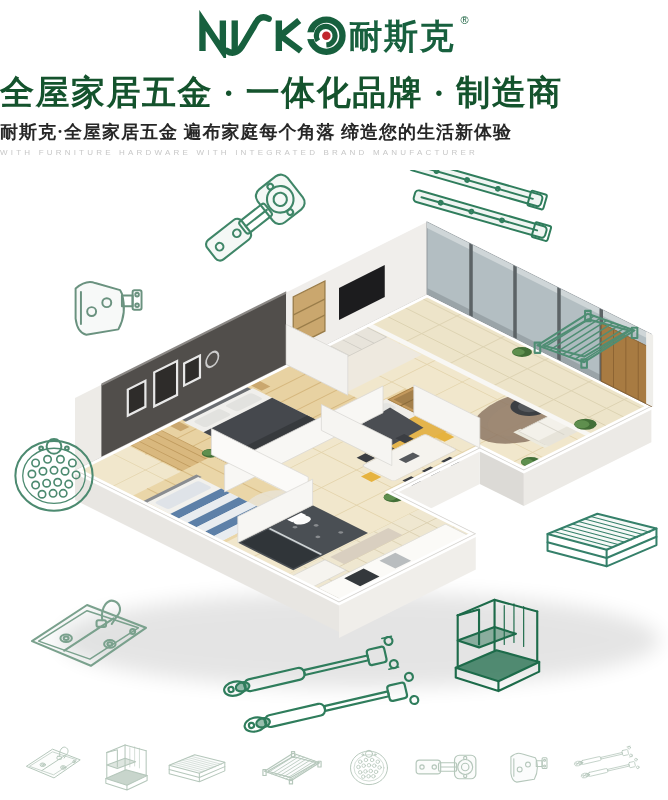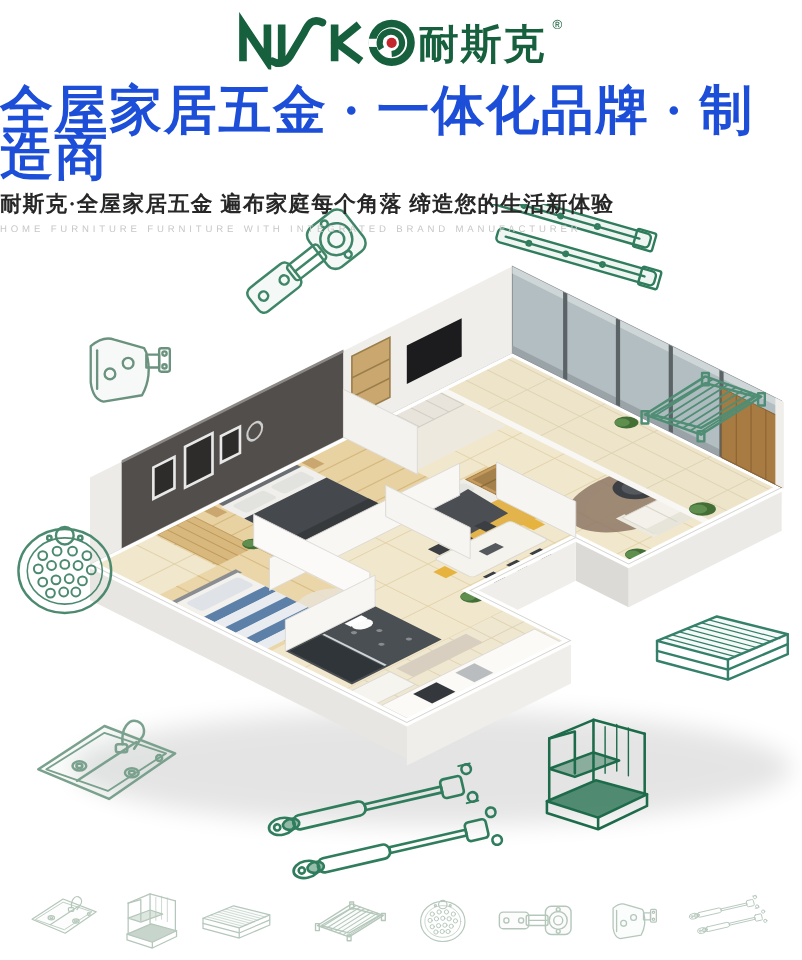--- a/index.html
+++ b/index.html
@@ -1,21 +1,21 @@
 <!DOCTYPE html>
 <html><head>
 <meta charset="utf-8">
 <style>
   html,body{margin:0;padding:0;background:#ffffff;}
   .poster{position:relative;width:668px;height:800px;background:#fff;overflow:hidden;
           font-family:"Liberation Sans",sans-serif;}
   .hdr{position:absolute;left:0;top:0;width:668px;text-align:left;z-index:5;}
   .logo-wrap{margin:10px auto 0;width:280px;height:48px;}
   .headline{margin:16px 0 0;font-family:"Liberation Serif","DejaVu Serif",serif;
-            font-size:44px;font-weight:900;color:#1d4ed8;letter-spacing:1.5px;line-height:38px;}
+            font-size:34px;font-weight:900;color:#14532d;letter-spacing:1.5px;line-height:38px;}
   .subheadline{margin:8px 0 0;font-family:"Liberation Serif","DejaVu Serif",serif;
             font-size:18px;font-weight:700;color:#272727;letter-spacing:1px;}
   .tagline{margin:4px 0 0;font-size:8px;font-weight:500;color:#c7c7c7;letter-spacing:3.2px;}
   .art{position:absolute;left:0;top:170px;width:668px;height:630px;}
   .sym{stroke:currentColor;fill:none;stroke-width:2.2;stroke-linecap:round;stroke-linejoin:round;}
   .ink-a{color:#3f8668}.ink-b{color:#2f7d5c}.ink-c{color:#4f8e74}.ink-d{color:#6a927f}
   .ink-e{color:#4c8a70}.ink-f{color:#7aa18d}.ink-g{color:#1d6b4a}.ink-h{color:#35806a}
   .lite{color:#b5c7bb}
 </style>
 </head>
@@ -35,21 +35,21 @@
         </g>
         <rect x="133" y="26" width="10" height="8" fill="#ffffff"></rect>
         <path d="M146,36 A11,11 0 1 1 156,41" stroke="#17603e" stroke-width="6" fill="none"></path>
         <circle cx="156" cy="30" r="5" fill="#c1272d"></circle>
         <text x="182" y="45" font-size="40" font-weight="bold" fill="#17603e" letter-spacing="2" font-family="Liberation Sans, sans-serif">耐斯克</text>
         <text x="314" y="16" font-size="13" fill="#17603e">®</text>
       </svg>
     </div>
     <h1 class="headline">全屋家居五金 · 一体化品牌 · 制造商</h1>
     <h2 class="subheadline">耐斯克·全屋家居五金 遍布家庭每个角落 缔造您的生活新体验</h2>
-    <div class="tagline">HOME FURNITURE FURNITURE WITH INTEGRATED BRAND MANUFACTURER</div>
+    <div class="tagline">WITH FURNITURE HARDWARE WITH INTEGRATED BRAND MANUFACTURER</div>
   </div>
 
   <svg class="art" viewBox="0 0 668 630">
     <defs>
       <filter id="soft" x="-50%" y="-50%" width="200%" height="200%">
           <feGaussianBlur stdDeviation="10"></feGaussianBlur>
         </filter>
       <clipPath id="floorclip">
           <polygon points="0,0 400,0 400,255 255,255 255,205 155,205 155,300 0,300"></polygon>
         </clipPath>

